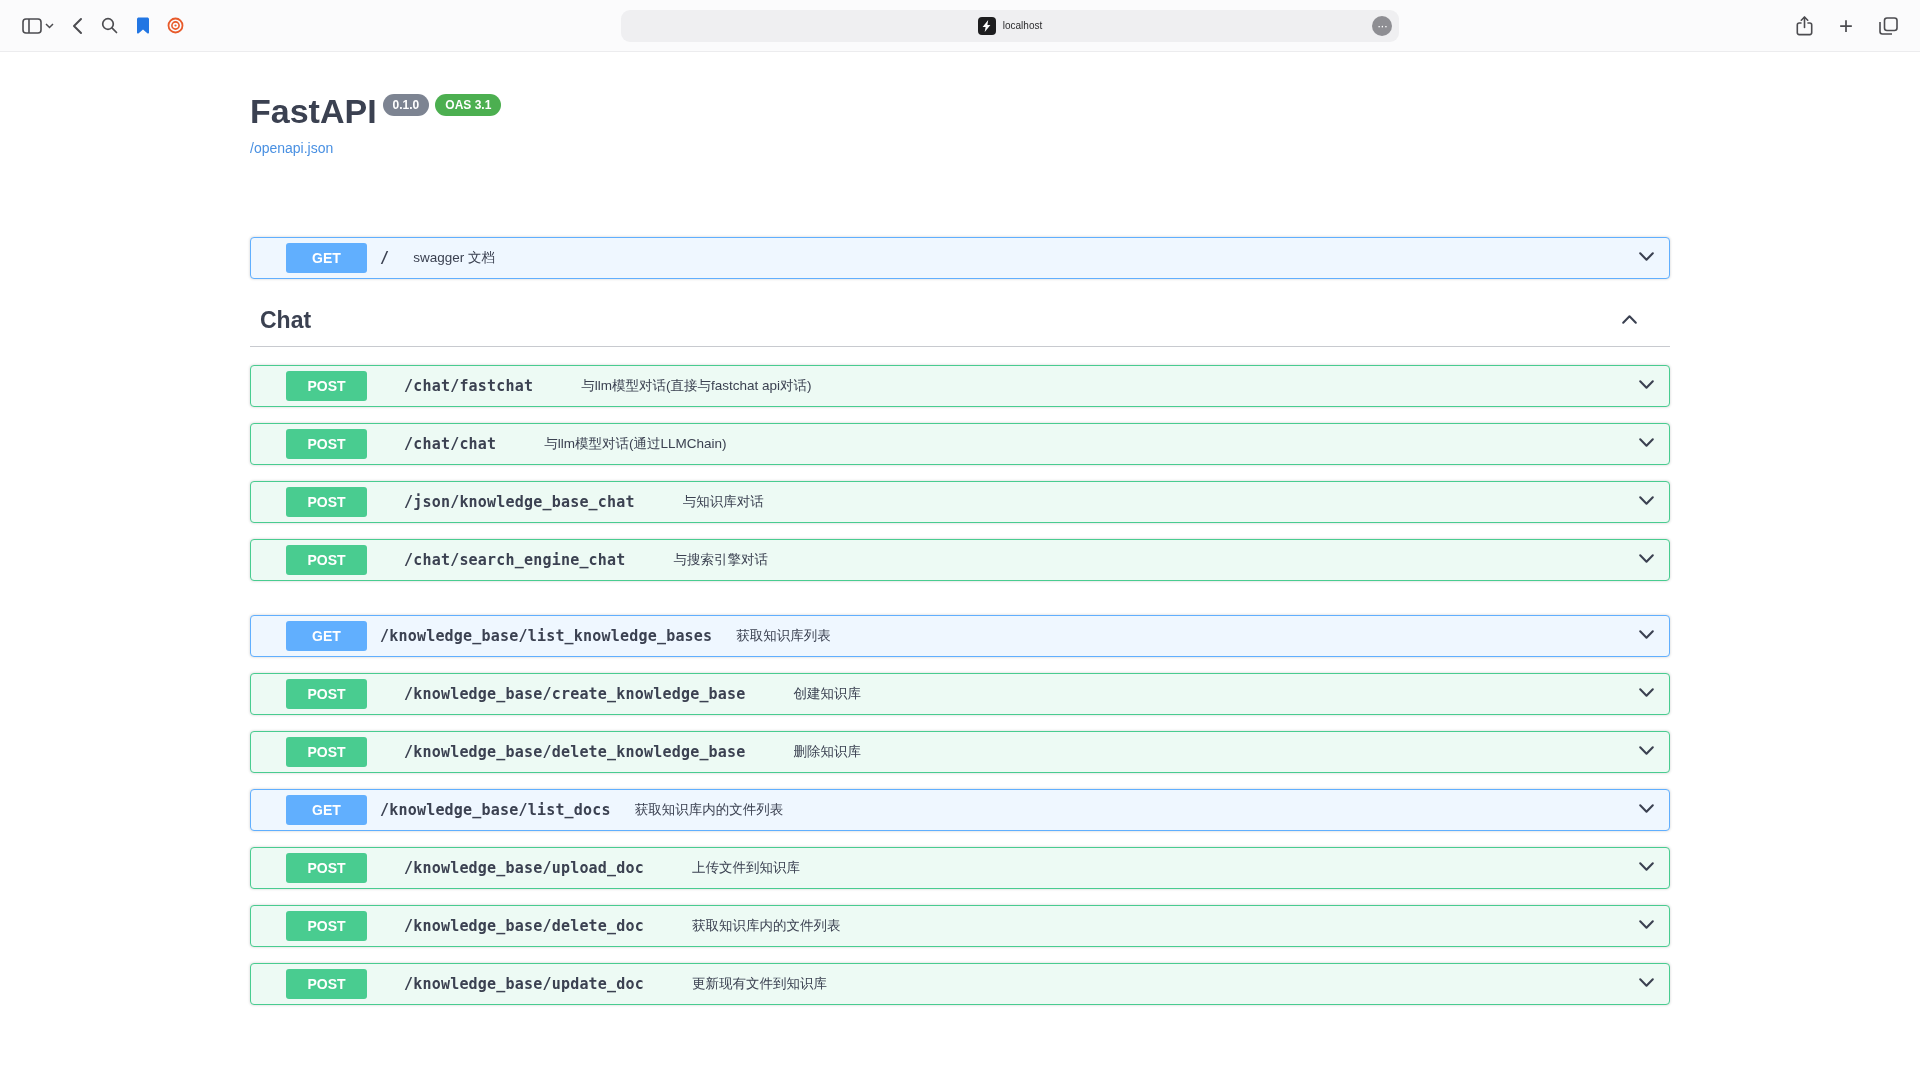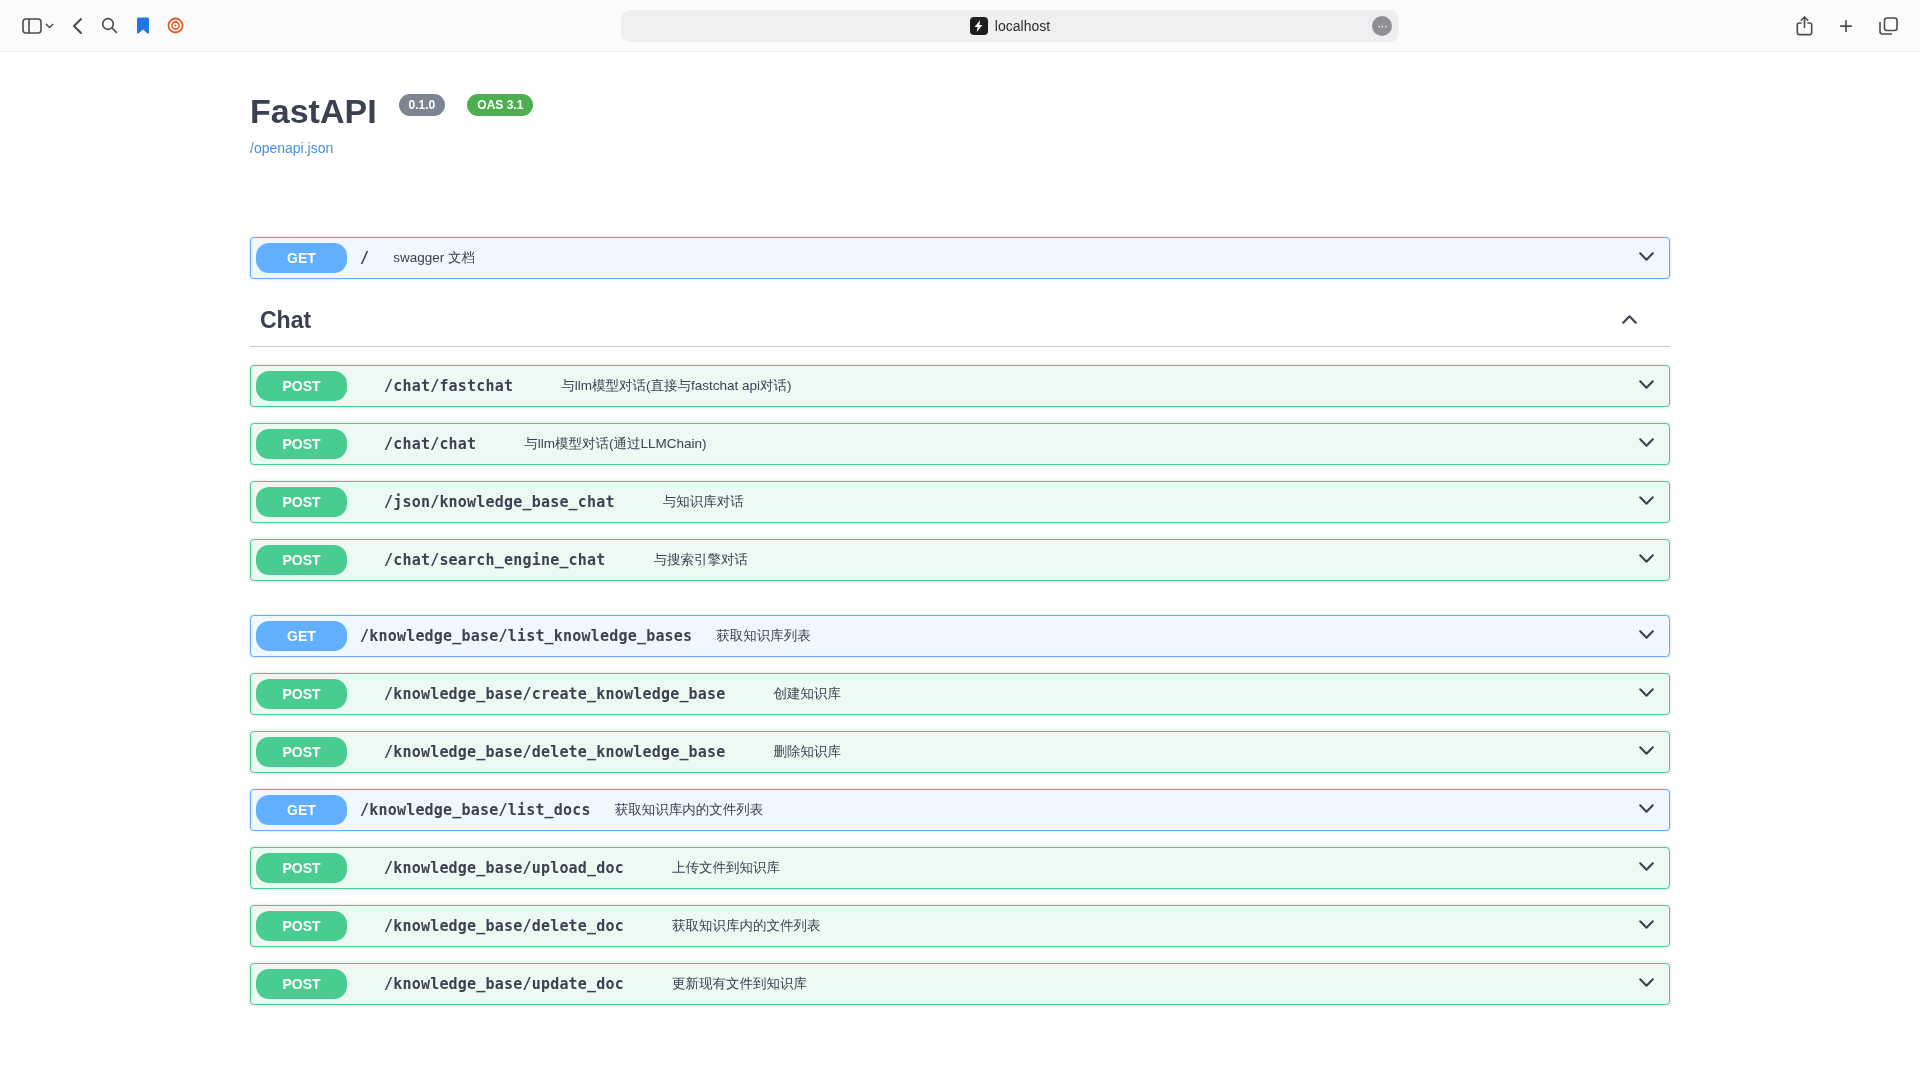--- a/index.html
+++ b/index.html
@@ -36,38 +36,38 @@
     background: #efeff1;
     border-radius: 9px;
     display: flex; align-items: center; justify-content: center;
     gap: 7px; cursor: text;
   }
   .favicon {
     width: 18px; height: 18px; border-radius: 4px;
     background: #1d1d1f;
     display: flex; align-items: center; justify-content: center;
   }
-  .url-text { font-size: 14px; color: #2c2c2e; }
+  .url-text { font-size: 10px; color: #2c2c2e; }
   .pill-more {
     position: absolute; right: 7px; top: 6px;
     width: 20px; height: 20px; border-radius: 50%;
     background: #8e8e93; color: #ffffff;
     font-size: 13px; line-height: 19px; text-align: center;
     letter-spacing: -1px; cursor: pointer; user-select: none;
   }
   .plus-glyph { font-size: 24px; font-weight: 300; color: #4c4c50; line-height: 20px; }
 
   
   .swagger-wrap {
     max-width: 1460px; margin: 0 auto; padding: 0 20px;
   }
   .info-block { margin-top: 40px; margin-bottom: 62px; }
   .api-title {
     font-size: 34px; font-weight: 700; color: #3b4151;
-    display: flex; align-items: center; gap: 22px;
+    display: flex; align-items: center; gap: 6px;
   }
   .badge {
     font-size: 12px; font-weight: 700; color: #ffffff;
     padding: 4px 10px; border-radius: 57px;
     position: relative; top: -7px;
   }
   .badge.version { background: var(--version-badge, #7d8492); }
   .badge.oas { background: var(--oas-badge, #4caf50); }
   .spec-link {
     display: inline-block; margin-top: 9px;
@@ -94,25 +94,26 @@
     margin: 0 0 16px 0;
     padding: 5px 12px 5px 5px;
     border-radius: 4px;
     border: 1px solid;
     box-shadow: 0 0 3px rgba(0,0,0,.19);
     cursor: pointer;
   }
   .opblock.get  { background: var(--get-bg, #eff7ff);  border-color: var(--get, #61affe); }
   .opblock.post { background: var(--post-bg, #edfaf4); border-color: var(--post, #49cc90); gap: 24px; }
   .method {
-    width: 91px; padding: 7px 0;
-    border-radius: 13px;
+    width: 81px; padding: 7px 0;
+    border-radius: 3px;
     text-align: center;
     font-size: 14px; font-weight: 700; color: #ffffff;
     flex: 0 0 auto;
+    margin-left: 30px;
   }
   .opblock.get  .method { background: var(--get, #61affe); }
   .opblock.post .method { background: var(--post, #49cc90); }
   .path {
     margin-left: 13px;
     font-family: "DejaVu Sans Mono", "Liberation Mono", monospace;
     font-size: 15px; font-weight: 700; color: #3b4151;
     letter-spacing: 0.2px;
   }
   .desc {

